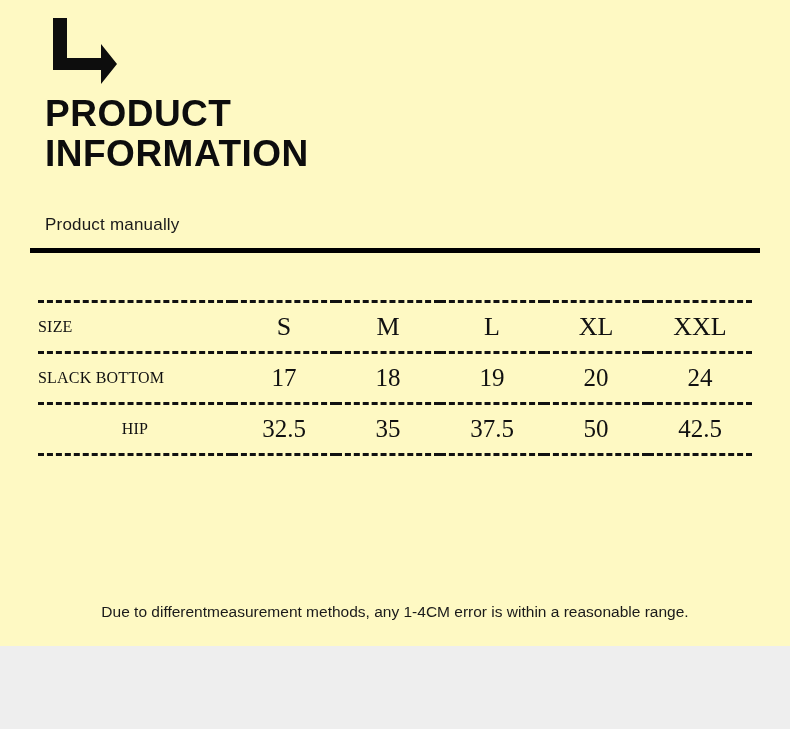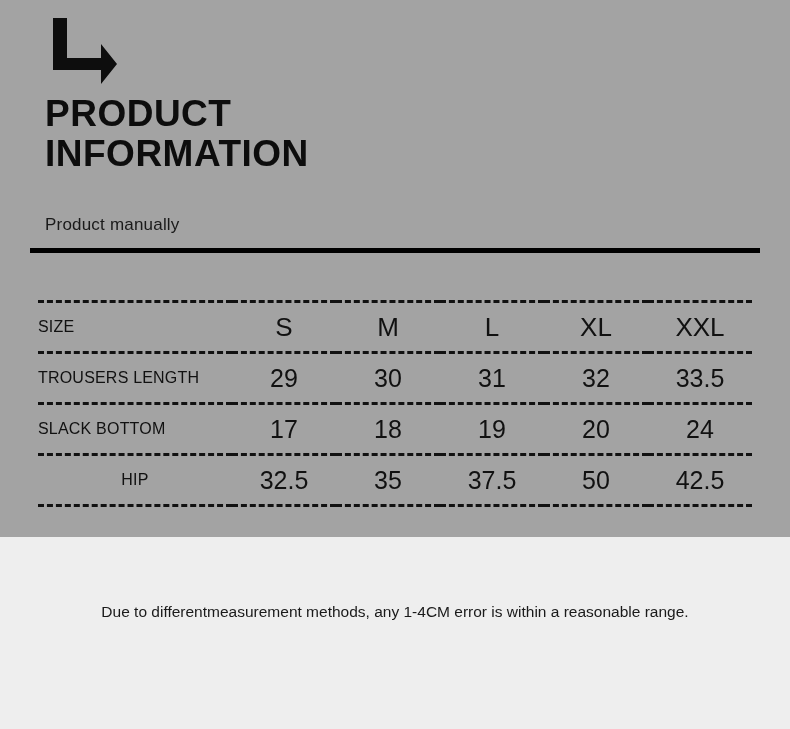--- a/index.html
+++ b/index.html
@@ -10,22 +10,22 @@
     width: 790px;
     height: 729px;
     background: #eeeeee;
     font-family: "Liberation Sans", sans-serif;
     color: #111111;
     overflow: hidden;
   }
   .page {
     position: relative;
     width: 790px;
-    height: 537px;
-    background: #a3a3a3;
+    height: 646px;
+    background: #fef9c3;
     box-sizing: border-box;
   }
 
   
   .header {
     position: absolute;
     left: 45px;
     top: 18px;
     width: 700px;
   }
@@ -77,20 +77,21 @@
     table-layout: fixed;
   }
   table.size-table tr {
     height: 51px;
   }
   table.size-table td {
     border-top: 3px dashed #111111;
     border-bottom: none;
     padding: 0;
     vertical-align: middle;
+    font-family: Liberation Serif, serif;
   }
   table.size-table tr:last-child td {
     border-bottom: 3px dashed #111111;
     text-align: center;
   }
   td.rowlabel {
     width: 194px;
     font-size: 16px;
     letter-spacing: 0.2px;
     text-align: left;
@@ -150,28 +151,20 @@
       <tbody>
         <tr class="head">
           <td class="rowlabel">SIZE</td>
           <td class="val">S</td>
           <td class="val">M</td>
           <td class="val">L</td>
           <td class="val">XL</td>
           <td class="val">XXL</td>
         </tr>
         <tr>
-          <td class="rowlabel">TROUSERS LENGTH</td>
-          <td class="val">29</td>
-          <td class="val">30</td>
-          <td class="val">31</td>
-          <td class="val">32</td>
-          <td class="val">33.5</td>
-        </tr>
-        <tr>
           <td class="rowlabel">SLACK BOTTOM</td>
           <td class="val">17</td>
           <td class="val">18</td>
           <td class="val">19</td>
           <td class="val">20</td>
           <td class="val">24</td>
         </tr>
         <tr>
           <td class="rowlabel">HIP</td>
           <td class="val">32.5</td>

